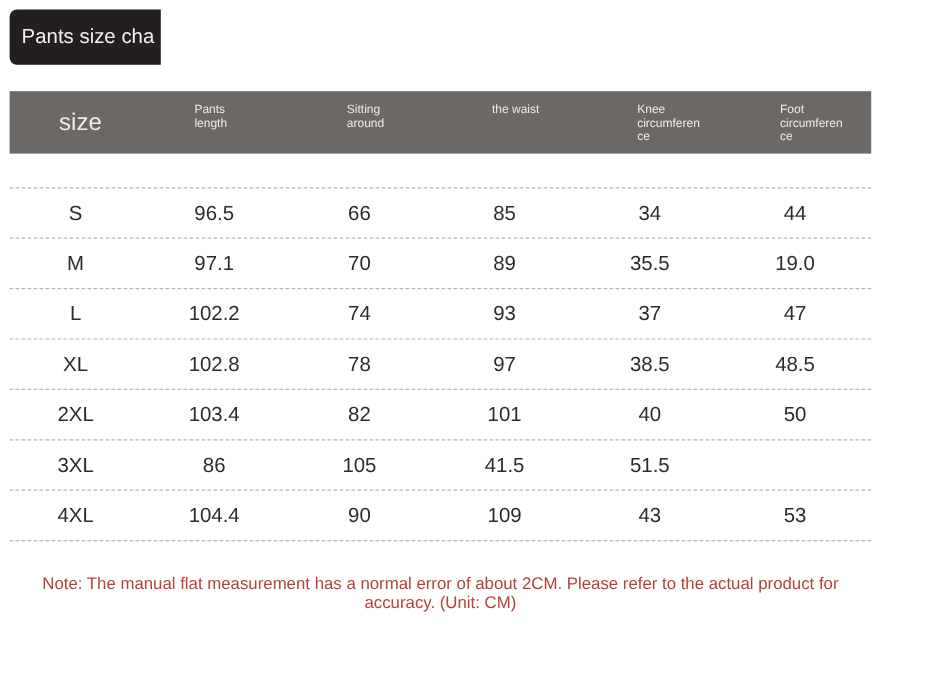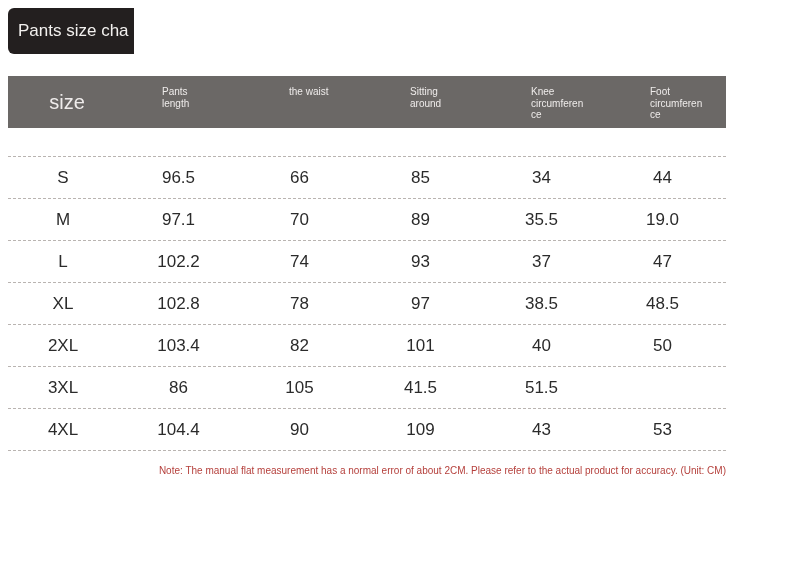--- a/index.html
+++ b/index.html
@@ -116,48 +116,48 @@
     width: 110px;
   }
   .cell.val {
     width: 121px;
   }
 
   
   .note {
     position: absolute;
     left: 8px;
-    top: 465px;
+    top: 478px;
     width: 718px;
-    text-align: right;
+    text-align: center;
     color: #b5403c;
-    font-size: 10px;
+    font-size: 14px;
   }
 </style>
 </head>
 <body>
 
 <div class="page">
 
   <div class="title-tab">
     <span class="title-text">Pants size cha</span>
   </div>
 
   <div class="header-band">
     <div class="hcell size-col">
       <span class="hlabel">size</span>
     </div>
     <div class="hcell meas c1">
       <span class="hlabel">Pants length</span>
     </div>
+    <div class="hcell meas c3">
+      <span class="hlabel">Sitting around</span>
+    </div>
     <div class="hcell meas c2">
       <span class="hlabel">the waist</span>
-    </div>
-    <div class="hcell meas c3">
-      <span class="hlabel">Sitting around</span>
     </div>
     <div class="hcell meas c4">
       <span class="hlabel">Knee circumference</span>
     </div>
     <div class="hcell meas c5">
       <span class="hlabel">Foot circumference</span>
     </div>
   </div>
 
   <div class="table-body">

